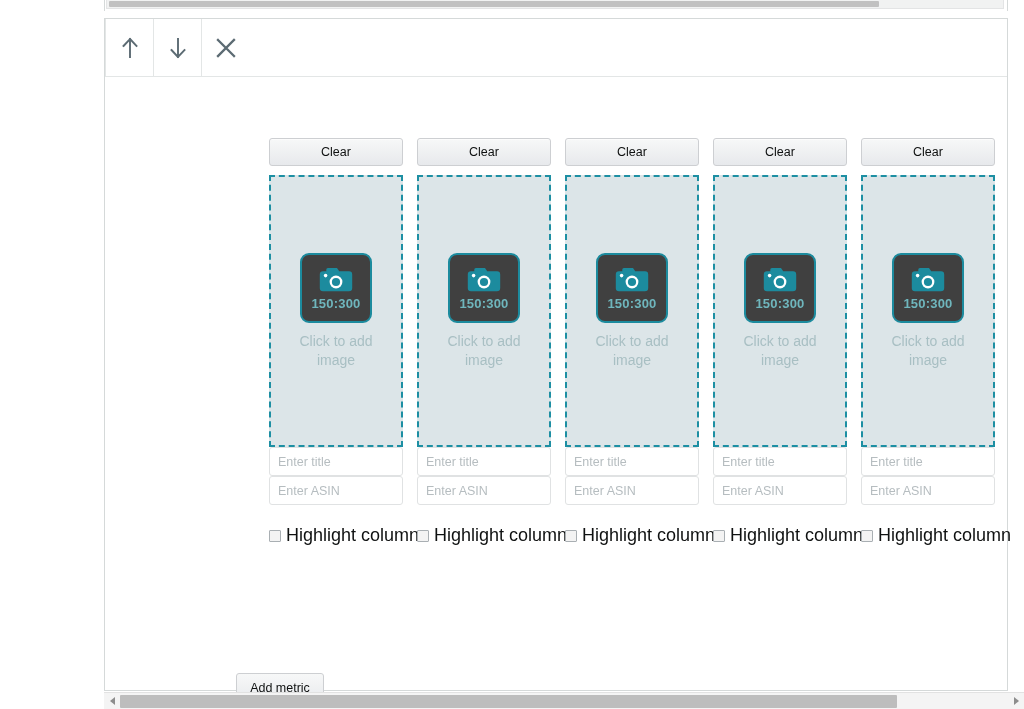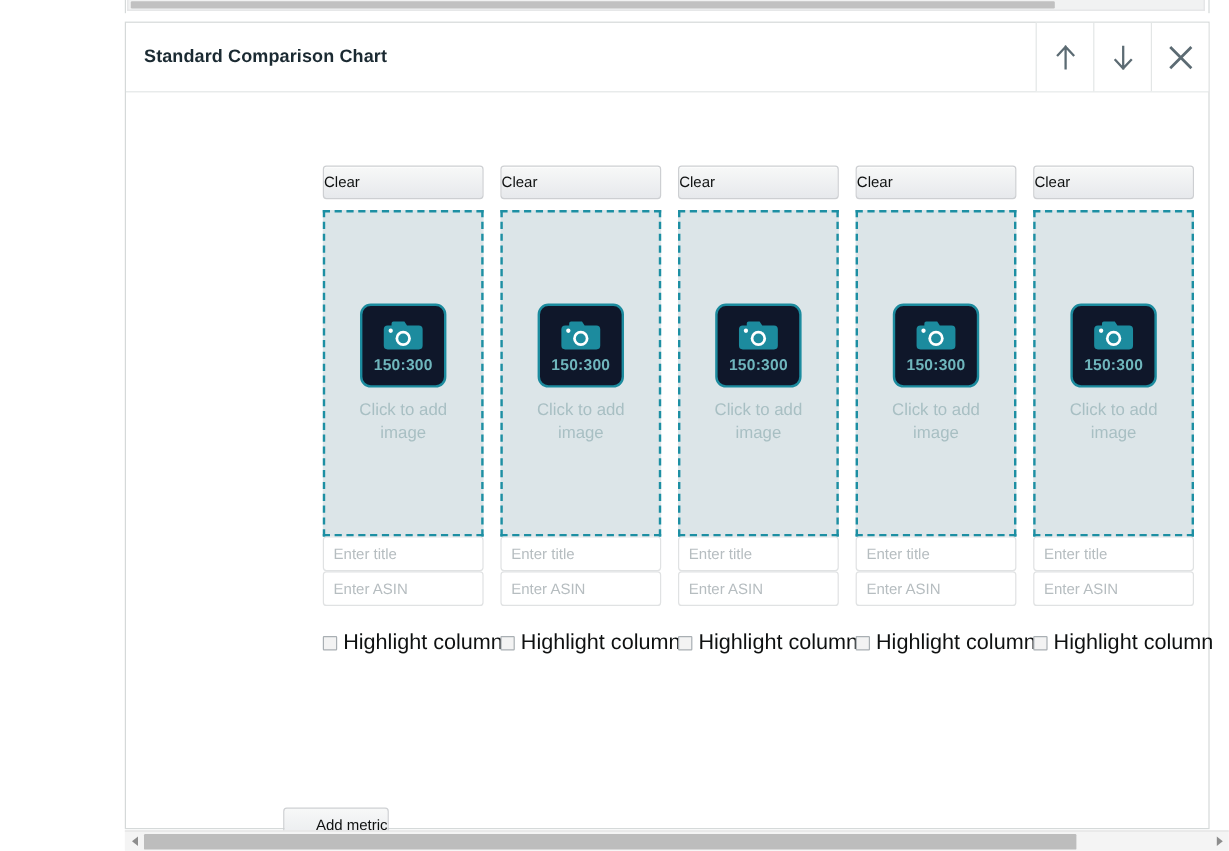--- a/index.html
+++ b/index.html
@@ -77,39 +77,39 @@
   .col.c3 { left: 444px; }
   .col.c4 { left: 592px; }
 
   
   .clear-btn {
     display: block; width: 134px; height: 28px;
     background: linear-gradient(180deg, #f7f8f8 0%, #e7e9ec 100%);
     border: 1px solid #cdcfd2; border-radius: 3px;
     font-family: "Liberation Sans", sans-serif;
     font-size: 12.5px; color: #0f1111;
-    line-height: 26px;
+    text-align: center; line-height: 26px;
     cursor: pointer;
     box-shadow: 0 1px 0 rgba(255,255,255,0.6) inset;
   }
 
   
   .dropzone {
     margin-top: 9px;
     width: 134px; height: 272px;
     background: #dce5e8;
     border: 2px dashed #1d8fa3;
     display: flex; flex-direction: column;
     align-items: center; justify-content: flex-start;
     padding-top: 76px;
     cursor: pointer;
   }
   .cam-card {
     width: 72px; height: 70px;
-    background: #0f172a;
+    background: #404040;
     border: 2px solid #1c8b9e;
     border-radius: 9px;
     display: flex; flex-direction: column;
     align-items: center; justify-content: center;
     gap: 1px;
   }
   .cam-icon { width: 40px; height: 30px; display: block; }
   .ratio-text {
     font-size: 13px; font-weight: bold;
     color: #6fb6bd;
@@ -156,21 +156,21 @@
   }
 
   
   .add-metric {
     position: absolute; left: 131px; top: 654px;
     width: 88px; height: 31px;
     background: linear-gradient(180deg, #f7f8f8 0%, #e7e9ec 100%);
     border: 1px solid #cdcfd2; border-radius: 3px;
     font-family: "Liberation Sans", sans-serif;
     font-size: 12.5px; color: #0f1111;
-    text-align: right; line-height: 29px;
+    text-align: center; line-height: 29px;
     cursor: pointer;
   }
 
   
   .hscroll {
     position: absolute; left: 104px; top: 692px;
     width: 920px; height: 17px;
     background: #f4f4f4;
     border-top: 1px solid #e2e2e2;
     display: flex; align-items: center;
@@ -199,21 +199,20 @@
 
 <div class="top-strip">
   <div class="top-strip-track">
     <div class="top-strip-thumb"></div>
   </div>
 </div>
 
 <div class="panel">
 
   <div class="panel-header">
-    <div class="panel-title">Standard Comparison Chart</div>
     <div class="header-actions">
       <div class="hdr-btn">
         <span>
           <svg width="26" height="26" viewBox="0 0 26 26">
             <path d="M13 4 L13 22 M13 4 L6.5 11 M13 4 L19.5 11" stroke="#5c6b73" stroke-width="1.9" fill="none" stroke-linecap="square"></path>
           </svg>
         </span>
       </div>
       <div class="hdr-btn">
         <span>

